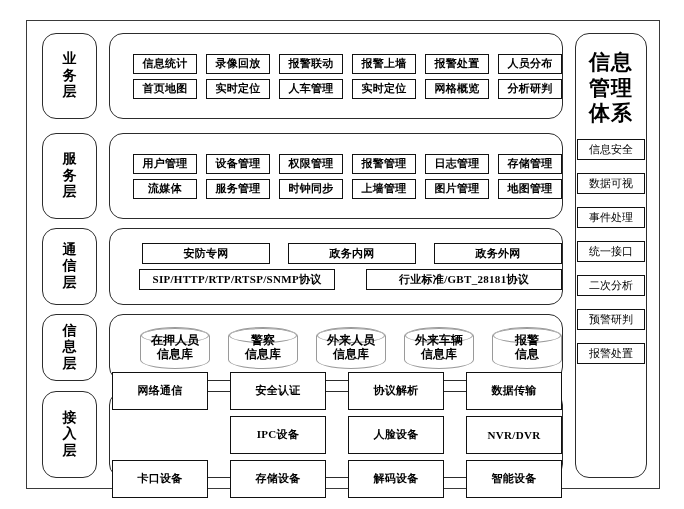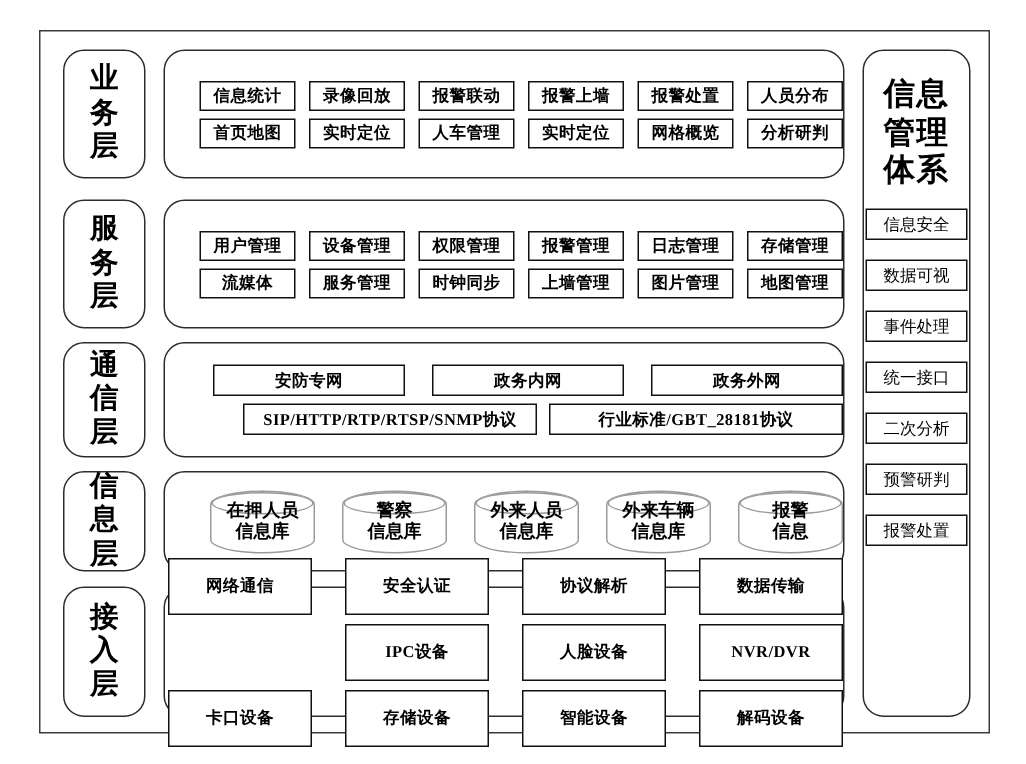--- a/index.html
+++ b/index.html
@@ -34,21 +34,21 @@
     background: #fff;
   }
 
   
   .layer-pill {
     display: flex;
     align-items: center;
     justify-content: center;
   }
   .layer-pill .vtext {
-    font-size: 19px;
+    font-size: 14px;
     font-weight: bold;
     color: #000;
     line-height: 1.18;
     text-align: right;
     letter-spacing: 0px;
     width: 1em;
   }
 
   
   .panel {
@@ -81,21 +81,21 @@
     letter-spacing: 0.3px;
   }
 
   
   .row6 { gap: 9px; }
   .row6 .chip { width: 64px; }
 
   
   .comm-row1 { gap: 18px; }
   .comm-row1 .chip { width: 128px; height: 21px; }
-  .comm-row2 { gap: 8px; }
+  .comm-row2 { gap: 31px; }
   .comm-row2 .chip { width: 196px; height: 21px; font-size: 11px; }
 
   
   .row4 { gap: 22px; }
   .row4 .chip { width: 96px; height: 38px; }
 
   
   .cyl-row { gap: 18px; }
   .cyl {
     position: relative;
@@ -268,22 +268,22 @@
       <div class="chip">数据传输</div>
     </div>
     <div class="row row4">
       <div class="chip">IPC设备</div>
       <div class="chip">人脸设备</div>
       <div class="chip">NVR/DVR</div>
     </div>
     <div class="row row4">
       <div class="chip">卡口设备</div>
       <div class="chip">存储设备</div>
+      <div class="chip">解码设备</div>
       <div class="chip">智能设备</div>
-      <div class="chip">解码设备</div>
     </div>
   </div>
 
   <div class="rbox" id="side-panel" style="left:548px; top:12px; width:72px; height:445px;">
     <div id="side-title">信息管理体系</div>
     <div class="side-chip">信息安全</div>
     <div class="side-chip">数据可视</div>
     <div class="side-chip">事件处理</div>
     <div class="side-chip">统一接口</div>
     <div class="side-chip">二次分析</div>

